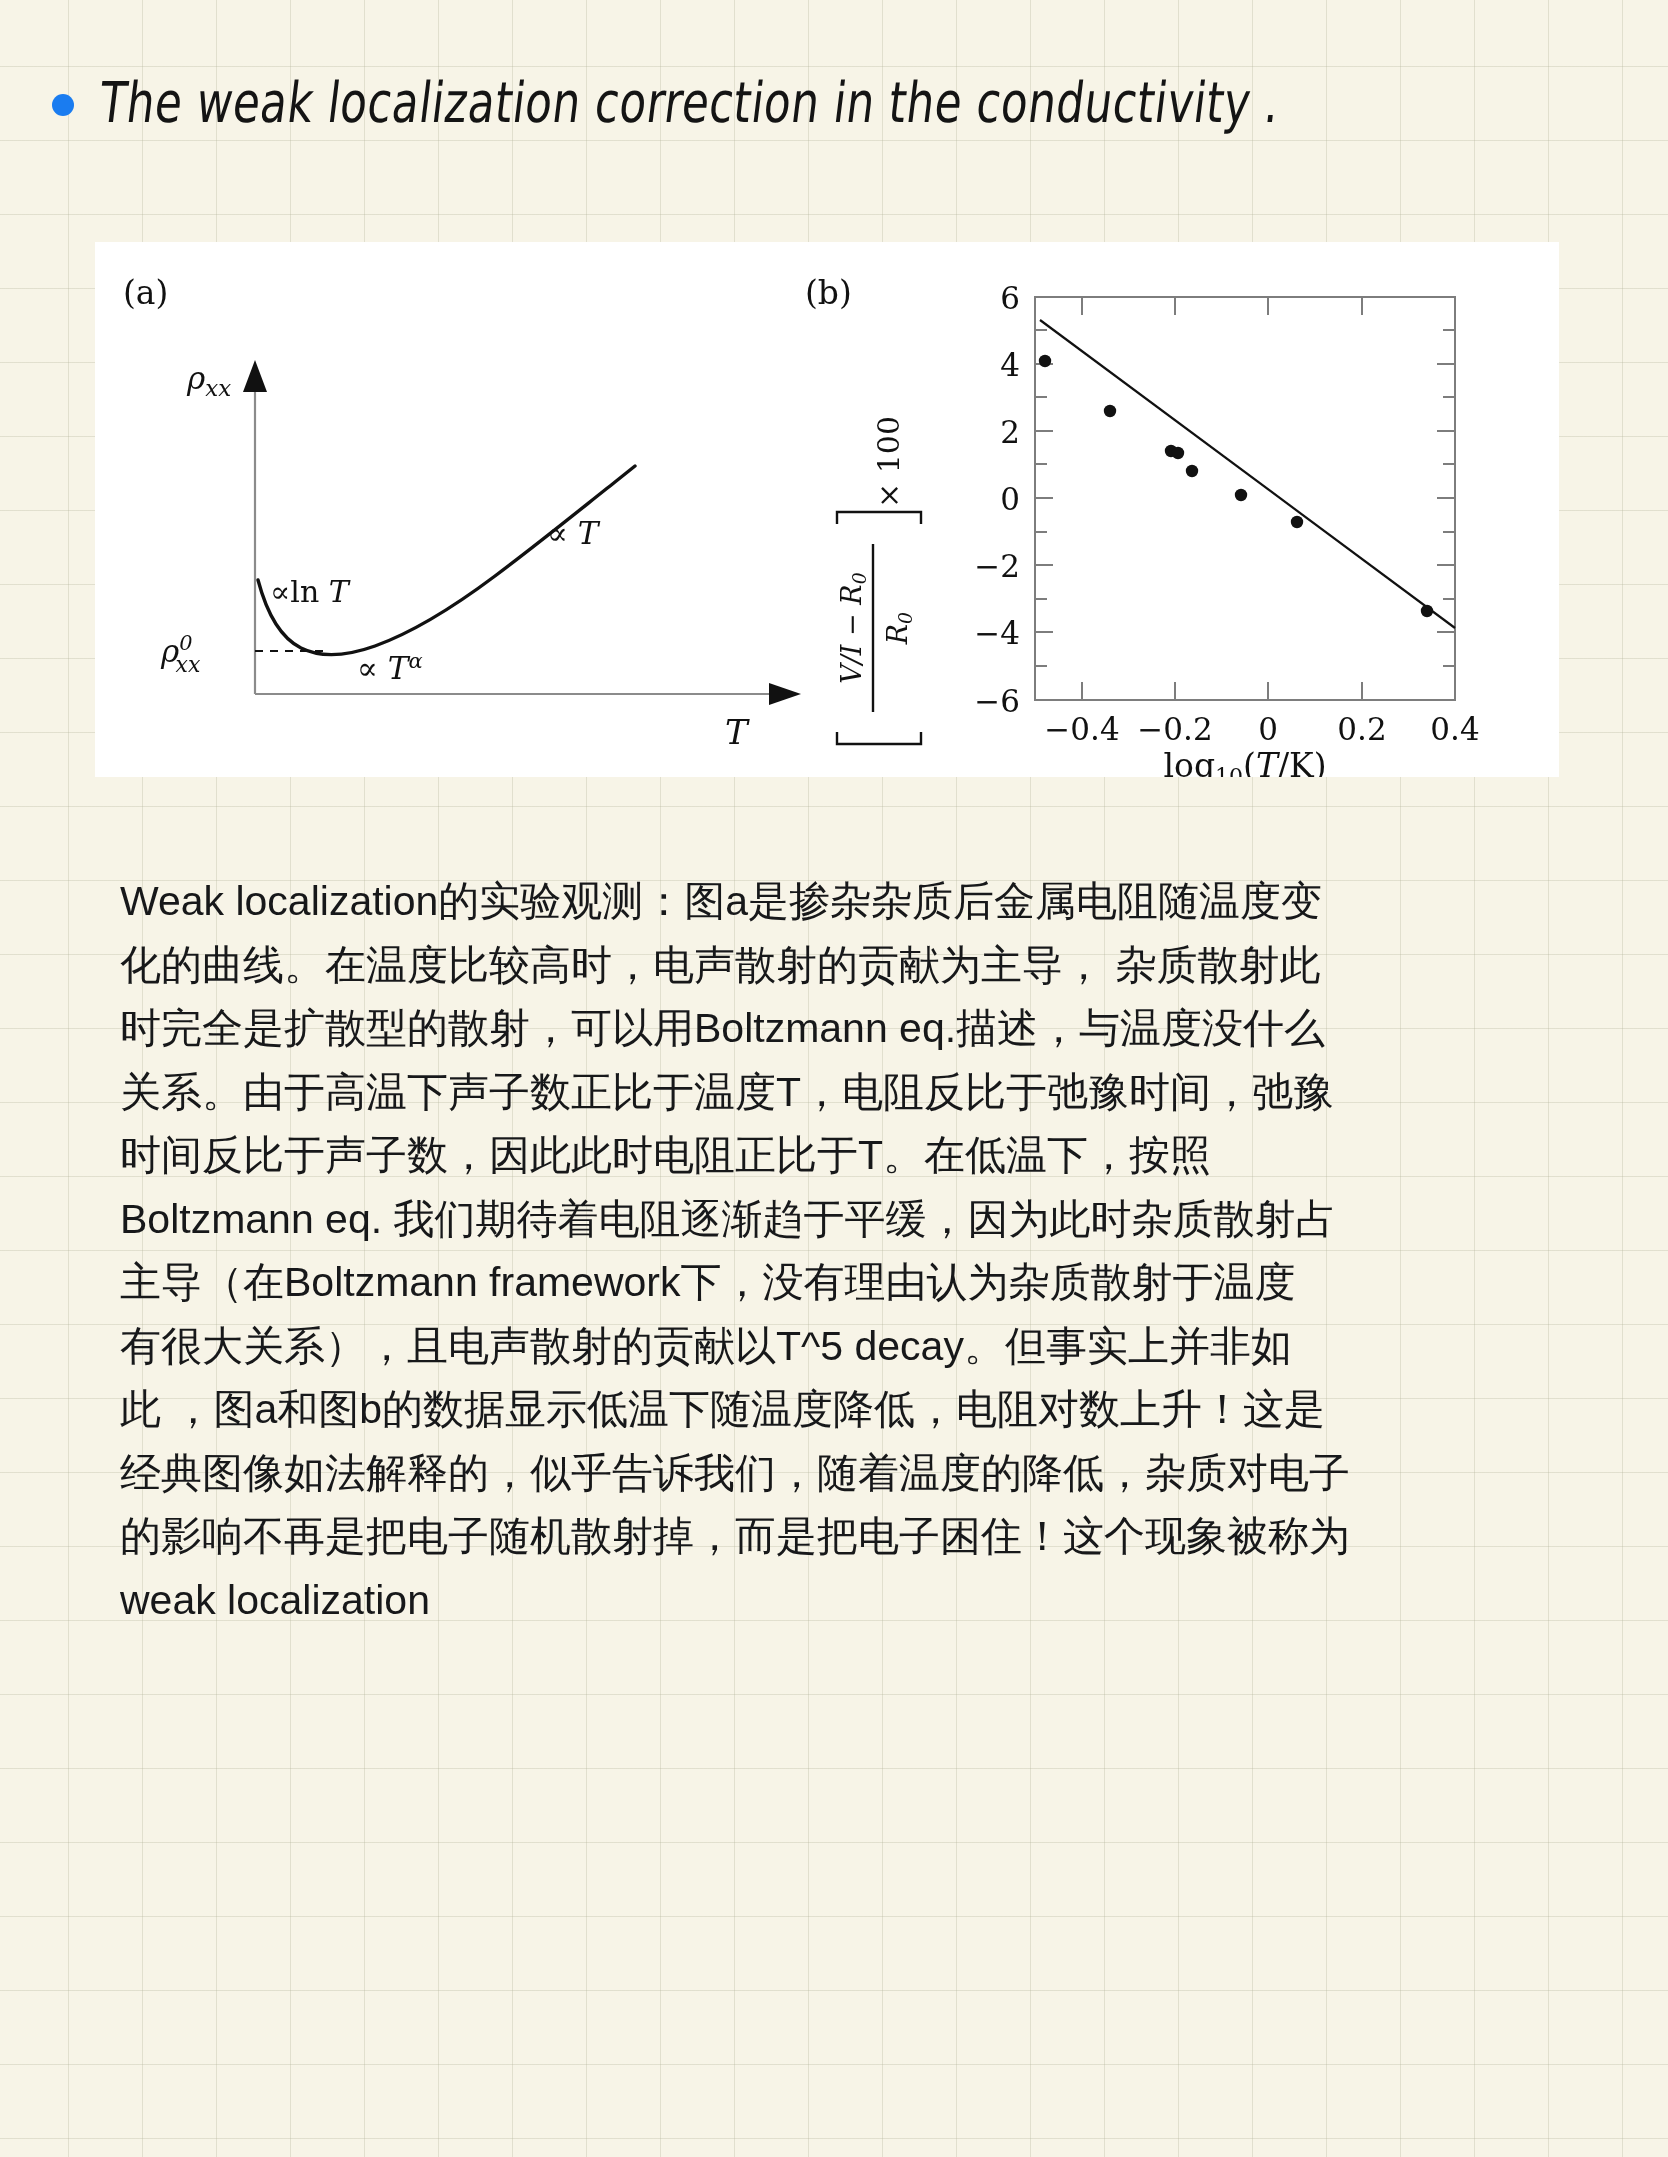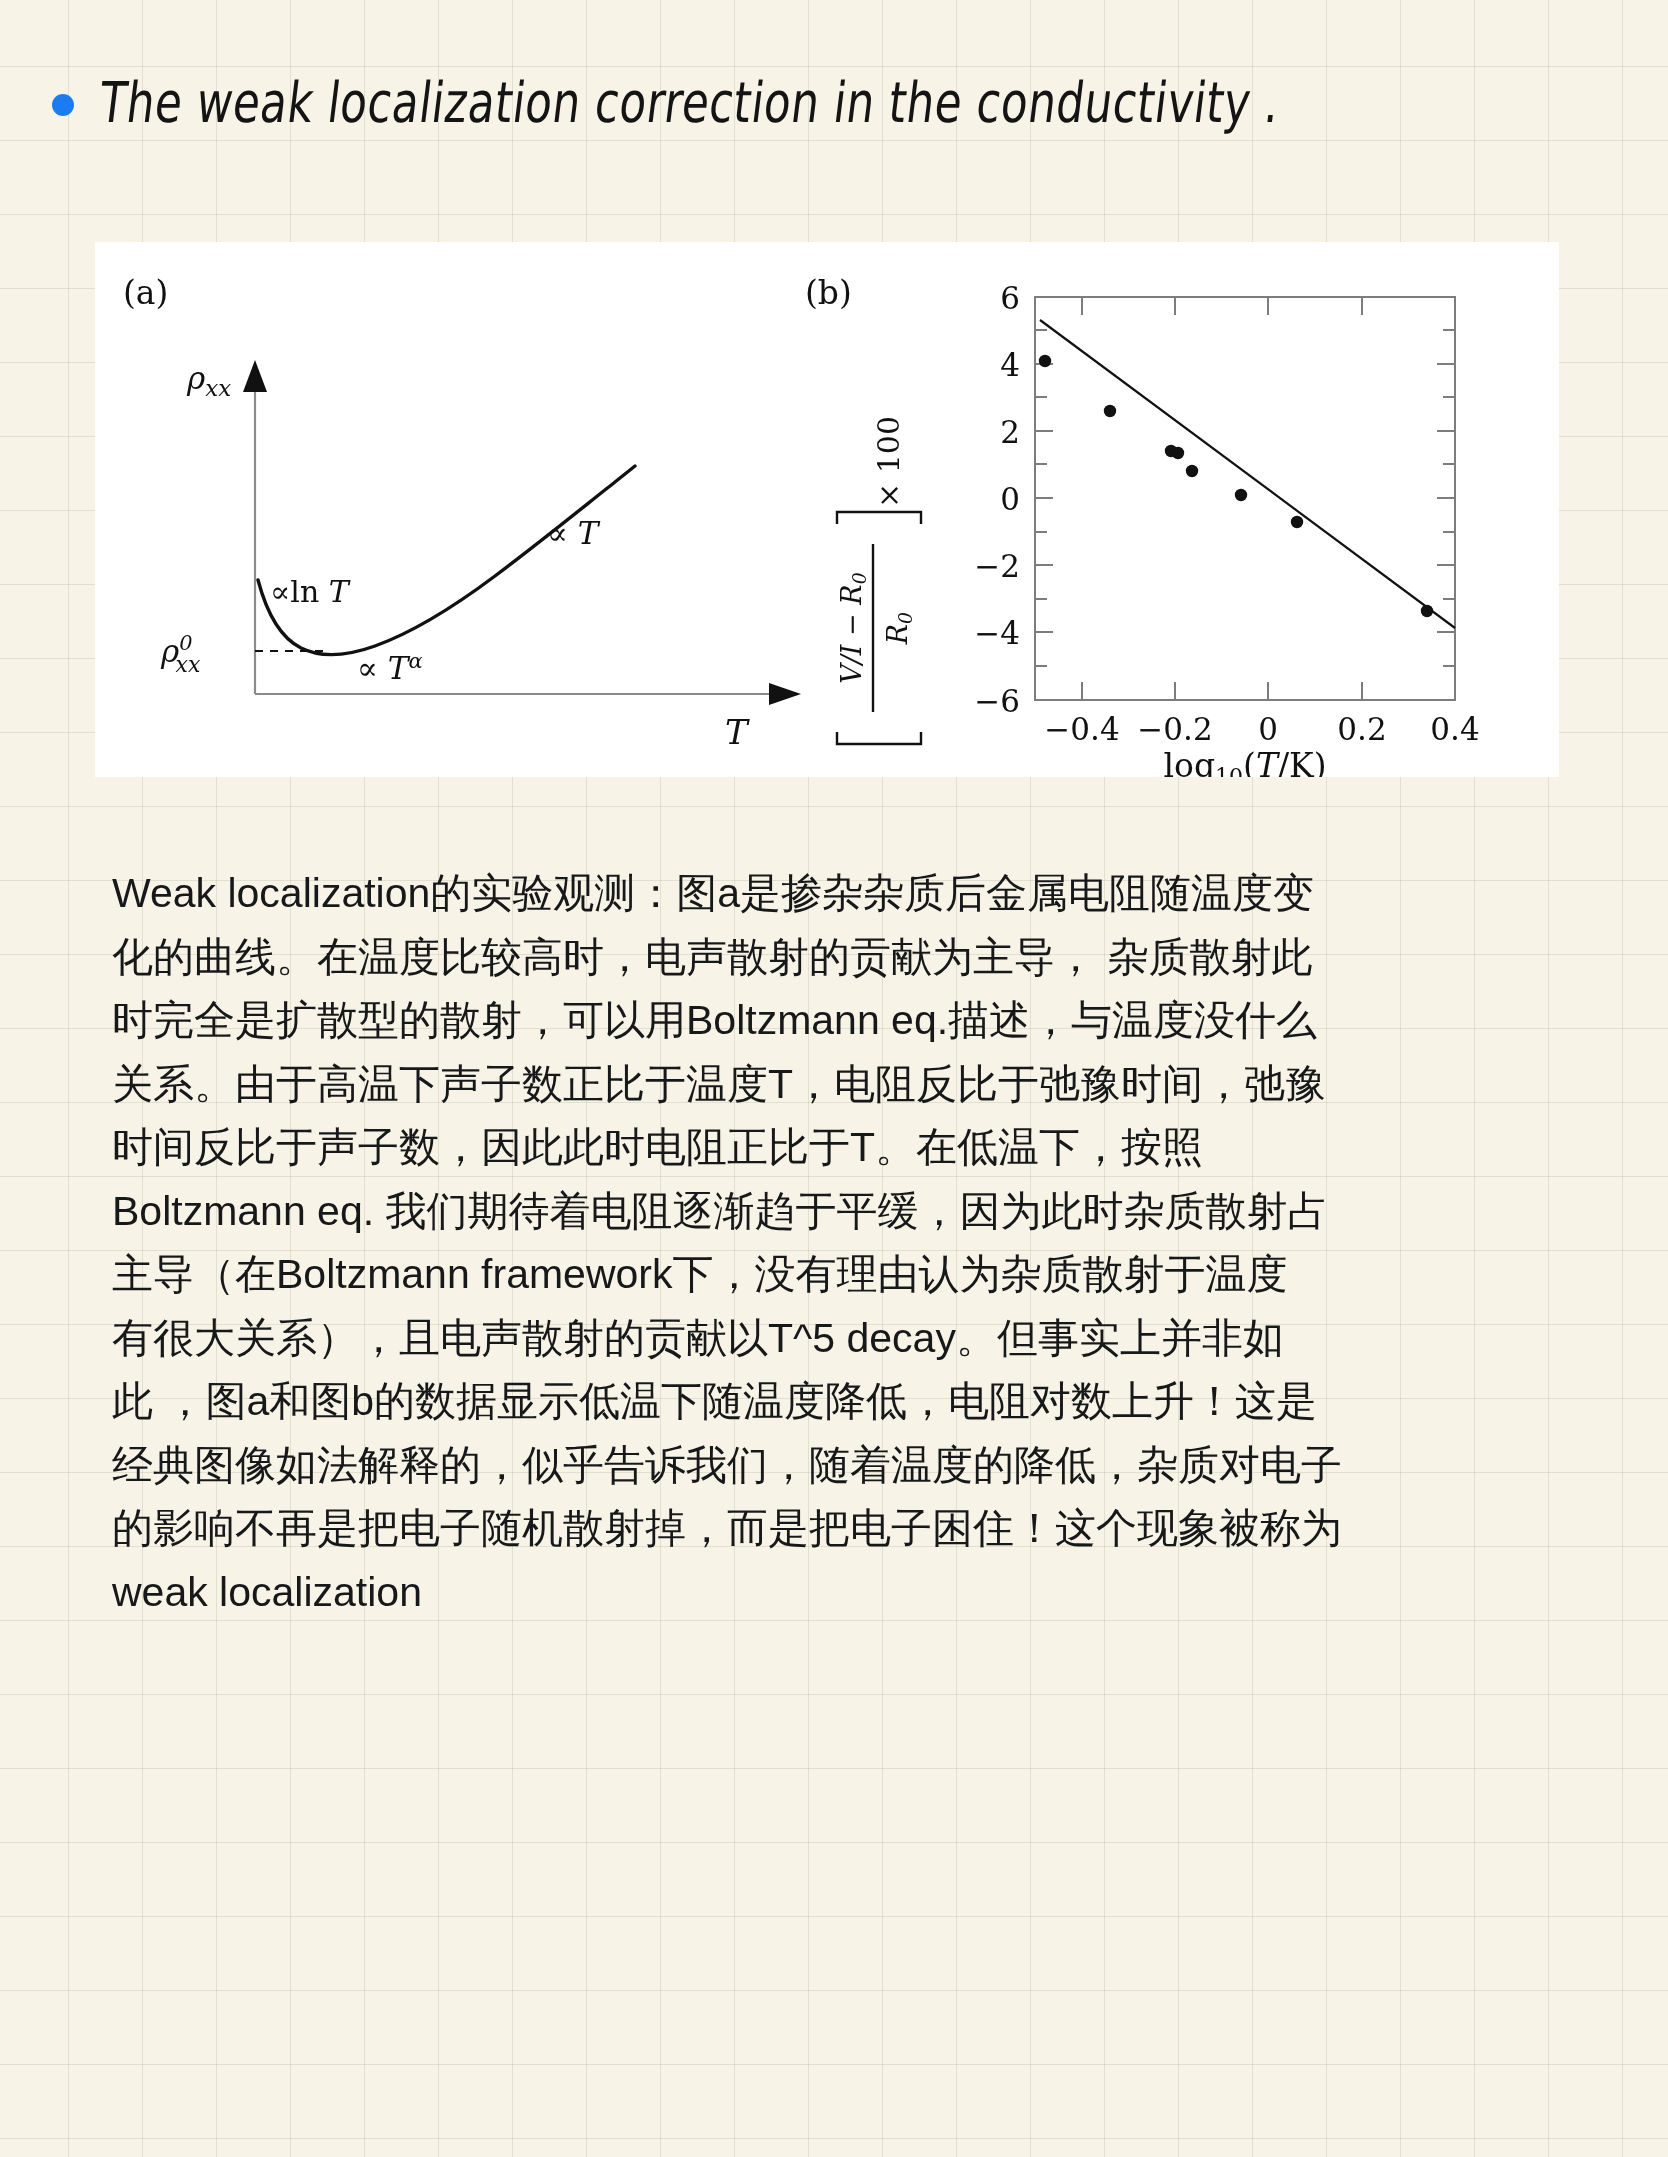--- a/index.html
+++ b/index.html
@@ -57,21 +57,21 @@
 
   
   #body-text{
     position:absolute;left:112px;top:862px;width:1440px;
     font-family:"Liberation Sans","DejaVu Sans",sans-serif;
     font-size:41px;
     line-height:63.5px;
     color:#17181a;
     letter-spacing:0px;
   }
-  #body-text p{margin:0;white-space:pre-wrap;}
+  #body-text p{margin:8px;white-space:pre-wrap;}
 </style>
 </head>
 <body>
 
 <div id="grid-bg" class="minor layer"></div>
 <div id="grid-bg" class="layer"></div>
 
 <div id="title-row">
   <div id="bullet"></div>
   <div id="title-text">The weak localization  correction in the conductivity .</div>

